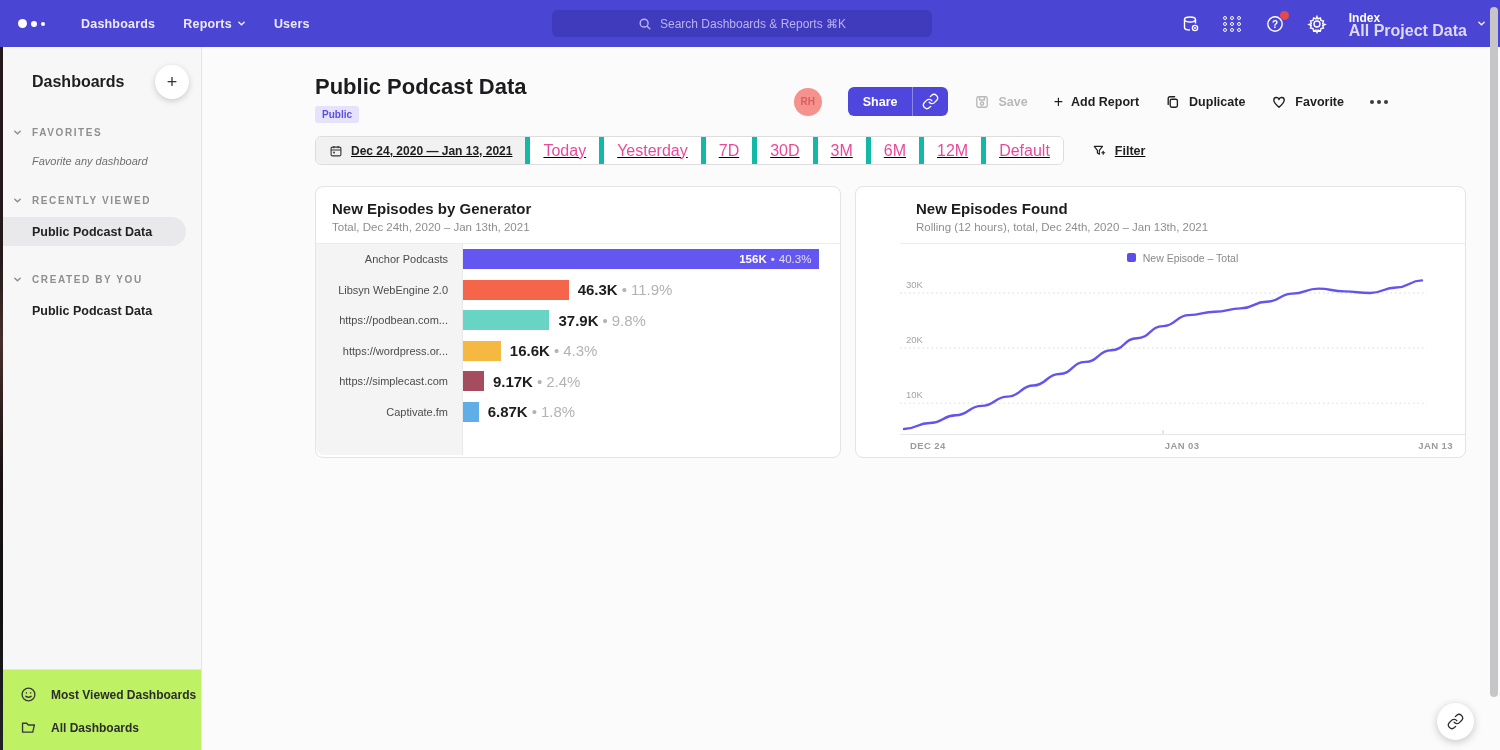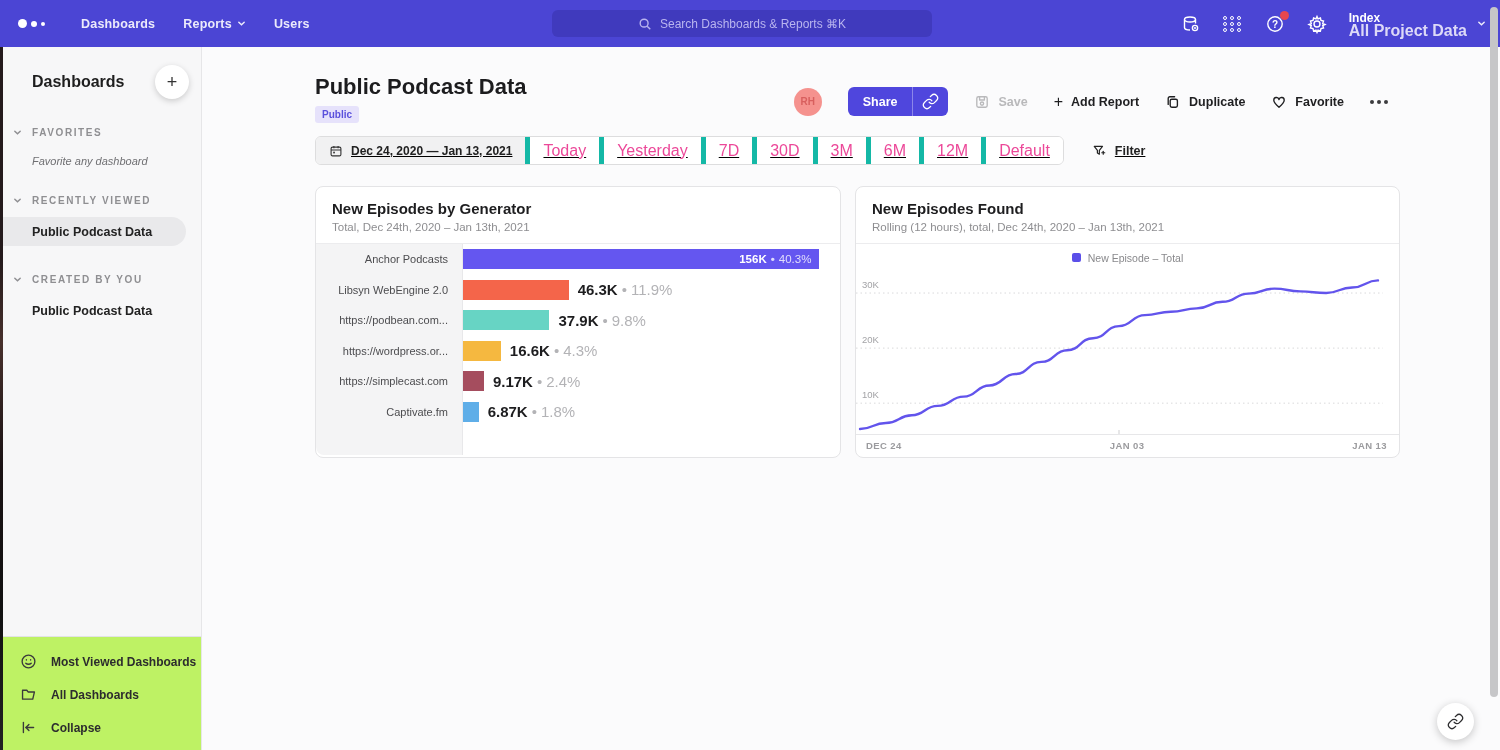--- a/index.html
+++ b/index.html
@@ -95,21 +95,21 @@
   .filter-btn { display:flex; align-items:center; gap:8px; margin-left:28px;
     background:none; border:none; font-size:12.5px; font-weight:700; color:#222;
     cursor:pointer; font-family:"Liberation Sans",sans-serif; }
   .filter-btn svg { width:15px; height:15px; fill:none; stroke:#222;
     stroke-width:1.6; stroke-linecap:round; stroke-linejoin:round; }
 
   
   .card { position:absolute; top:139px; height:272px; background:#fff;
     border:1px solid #e4e4e6; border-radius:8px; }
   .card.left  { left:113px; width:526px; }
-  .card.right { left:653px; width:545px; }
+  .card.right { left:653px; width:611px;padding-left:44px; }
   .card-head { padding:13px 16px 10px 16px; border-bottom:1px solid #ececee; }
   .card-title { font-size:15px; font-weight:700; color:#1d1d1f; }
   .card-sub { font-size:11.5px; color:#8e8e91; margin-top:4px; }
 
   
   .bar-rows { position:relative; height:211px; }
   .label-col-bg { position:absolute; left:0; top:0; width:147px; height:211px;
     background:#f4f4f5; border-right:1px solid #e8e8ea; border-radius:0 0 0 8px; }
   .bar-row { position:relative; display:flex; align-items:center; height:30.5px; }
   .bar-row:first-child { margin-top:5px; }
@@ -272,28 +272,20 @@
           <line x1="7.5" y1="8" x2="7.5" y2="8.2"></line>
           <line x1="12.5" y1="8" x2="12.5" y2="8.2"></line>
         </svg>
       <span>Most Viewed Dashboards</span>
     </div>
     <div class="sbf-item">
       <svg viewBox="0 0 20 20">
           <path d="M3 15.5 V5 h5 l1.5 2 H17 l-2 8.5 z"></path>
         </svg>
       <span>All Dashboards</span>
-    </div>
-    <div class="sbf-item">
-      <svg viewBox="0 0 20 20">
-          <line x1="4" y1="4" x2="4" y2="16"></line>
-          <line x1="16" y1="10" x2="7" y2="10"></line>
-          <polyline points="10.5,6.5 7,10 10.5,13.5"></polyline>
-        </svg>
-      <span>Collapse</span>
     </div>
   </div>
 </aside>
 <div class="edge-strip"></div>
 
 <main class="main">
   <h1 class="page-title">Public Podcast Data</h1>
   <span class="badge">Public</span>
 
   <div class="actions">

